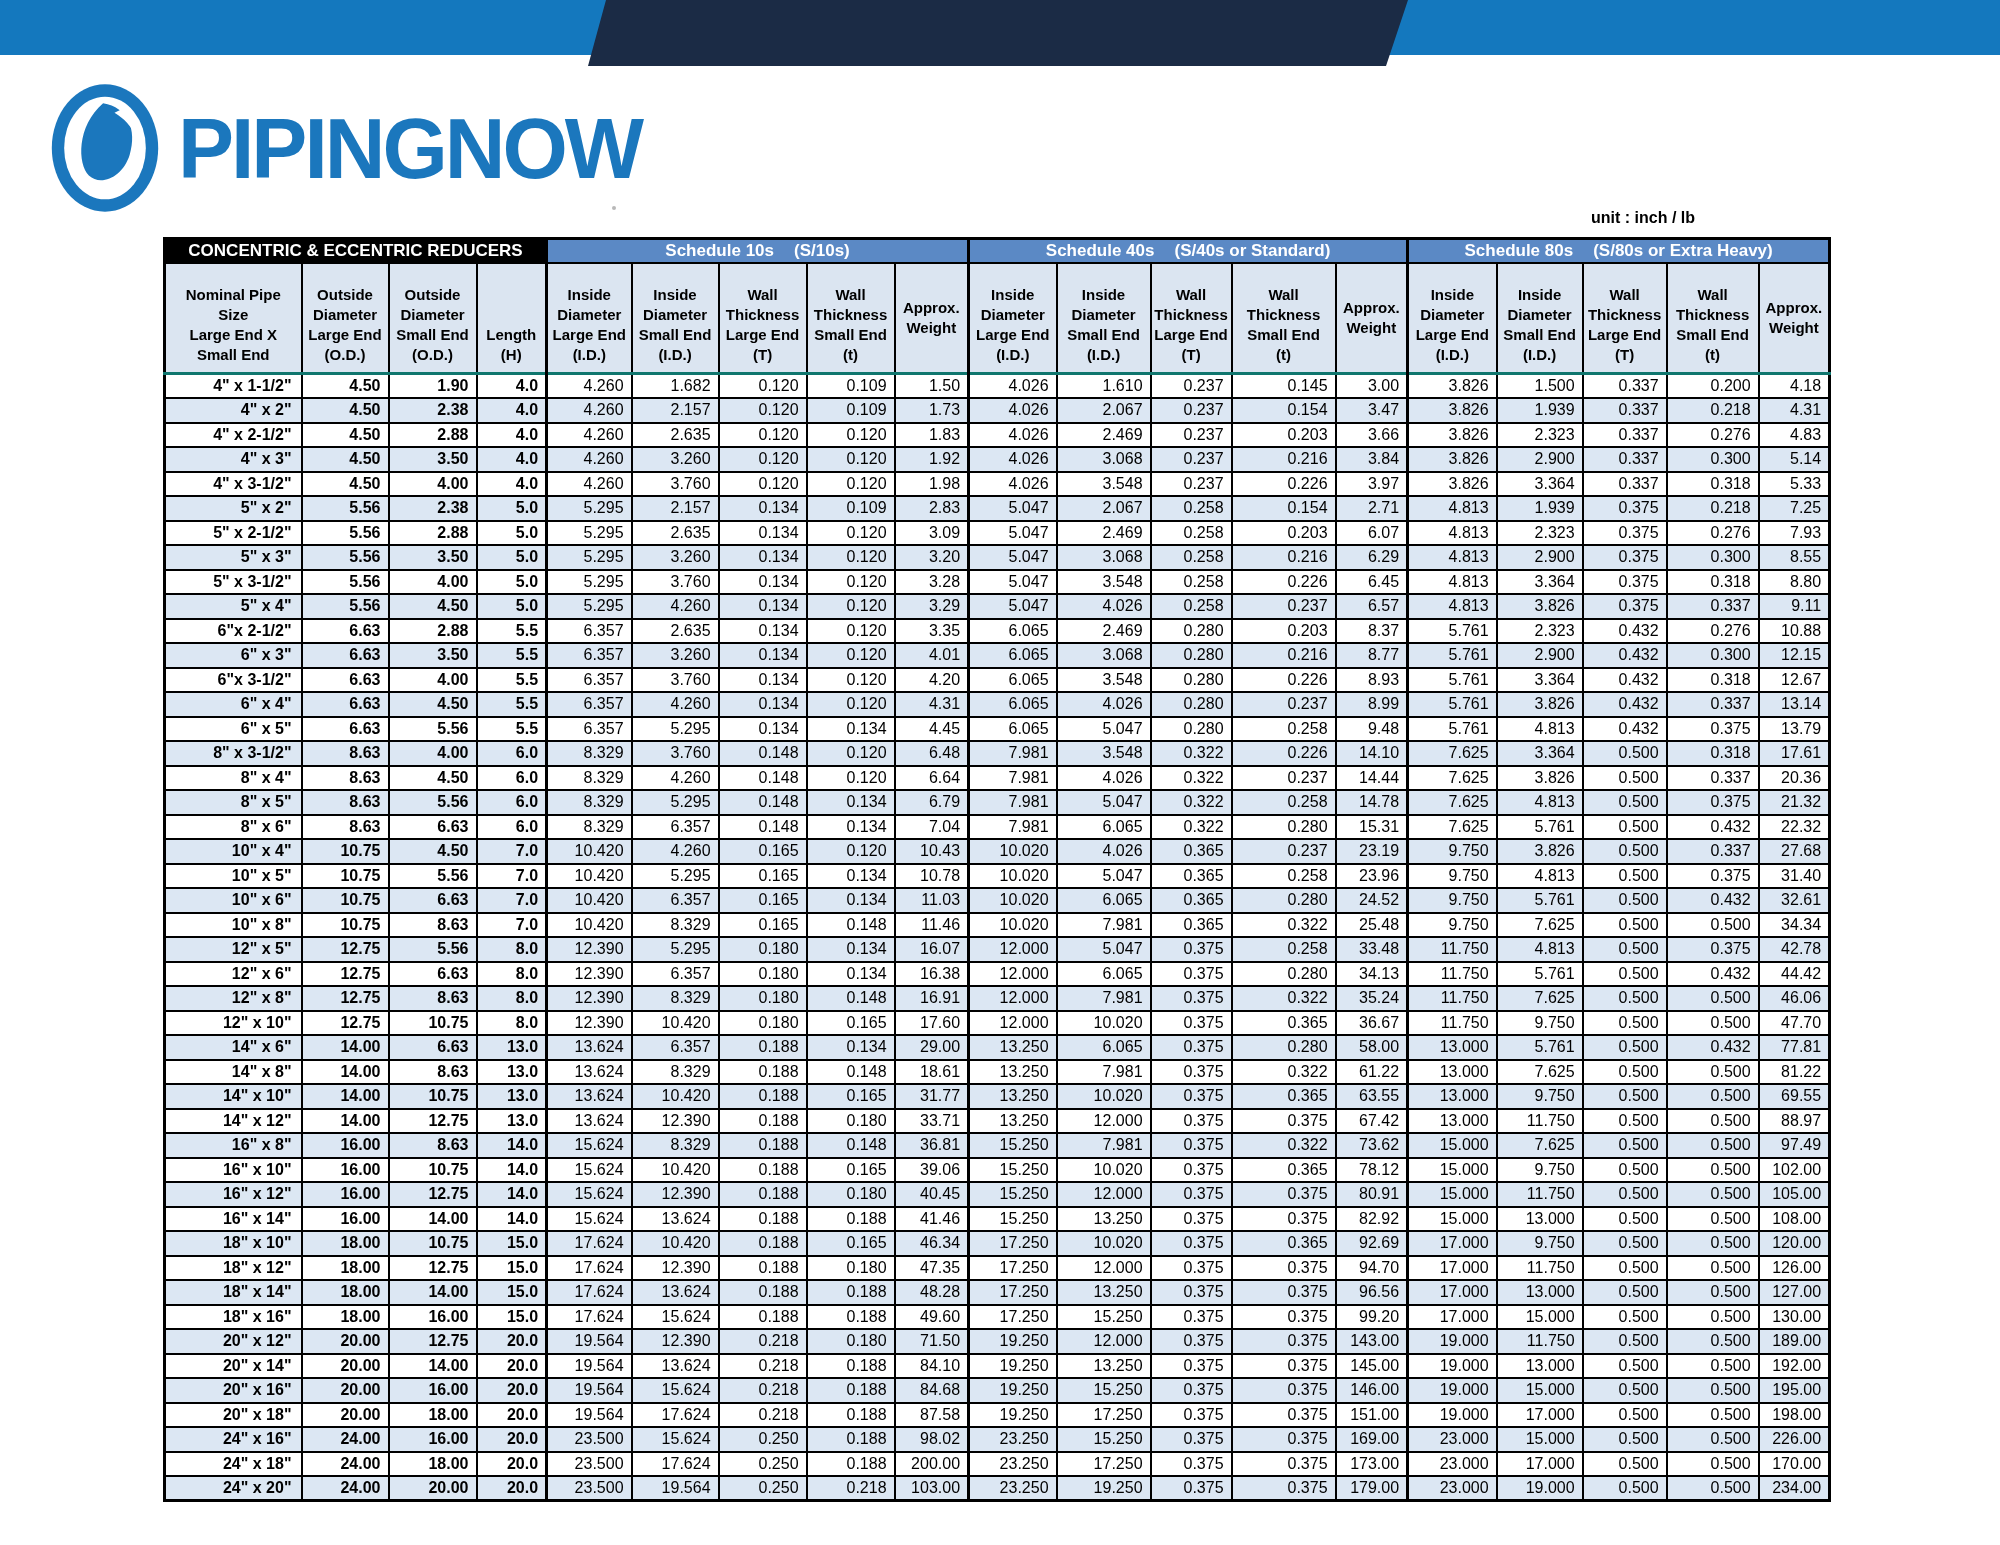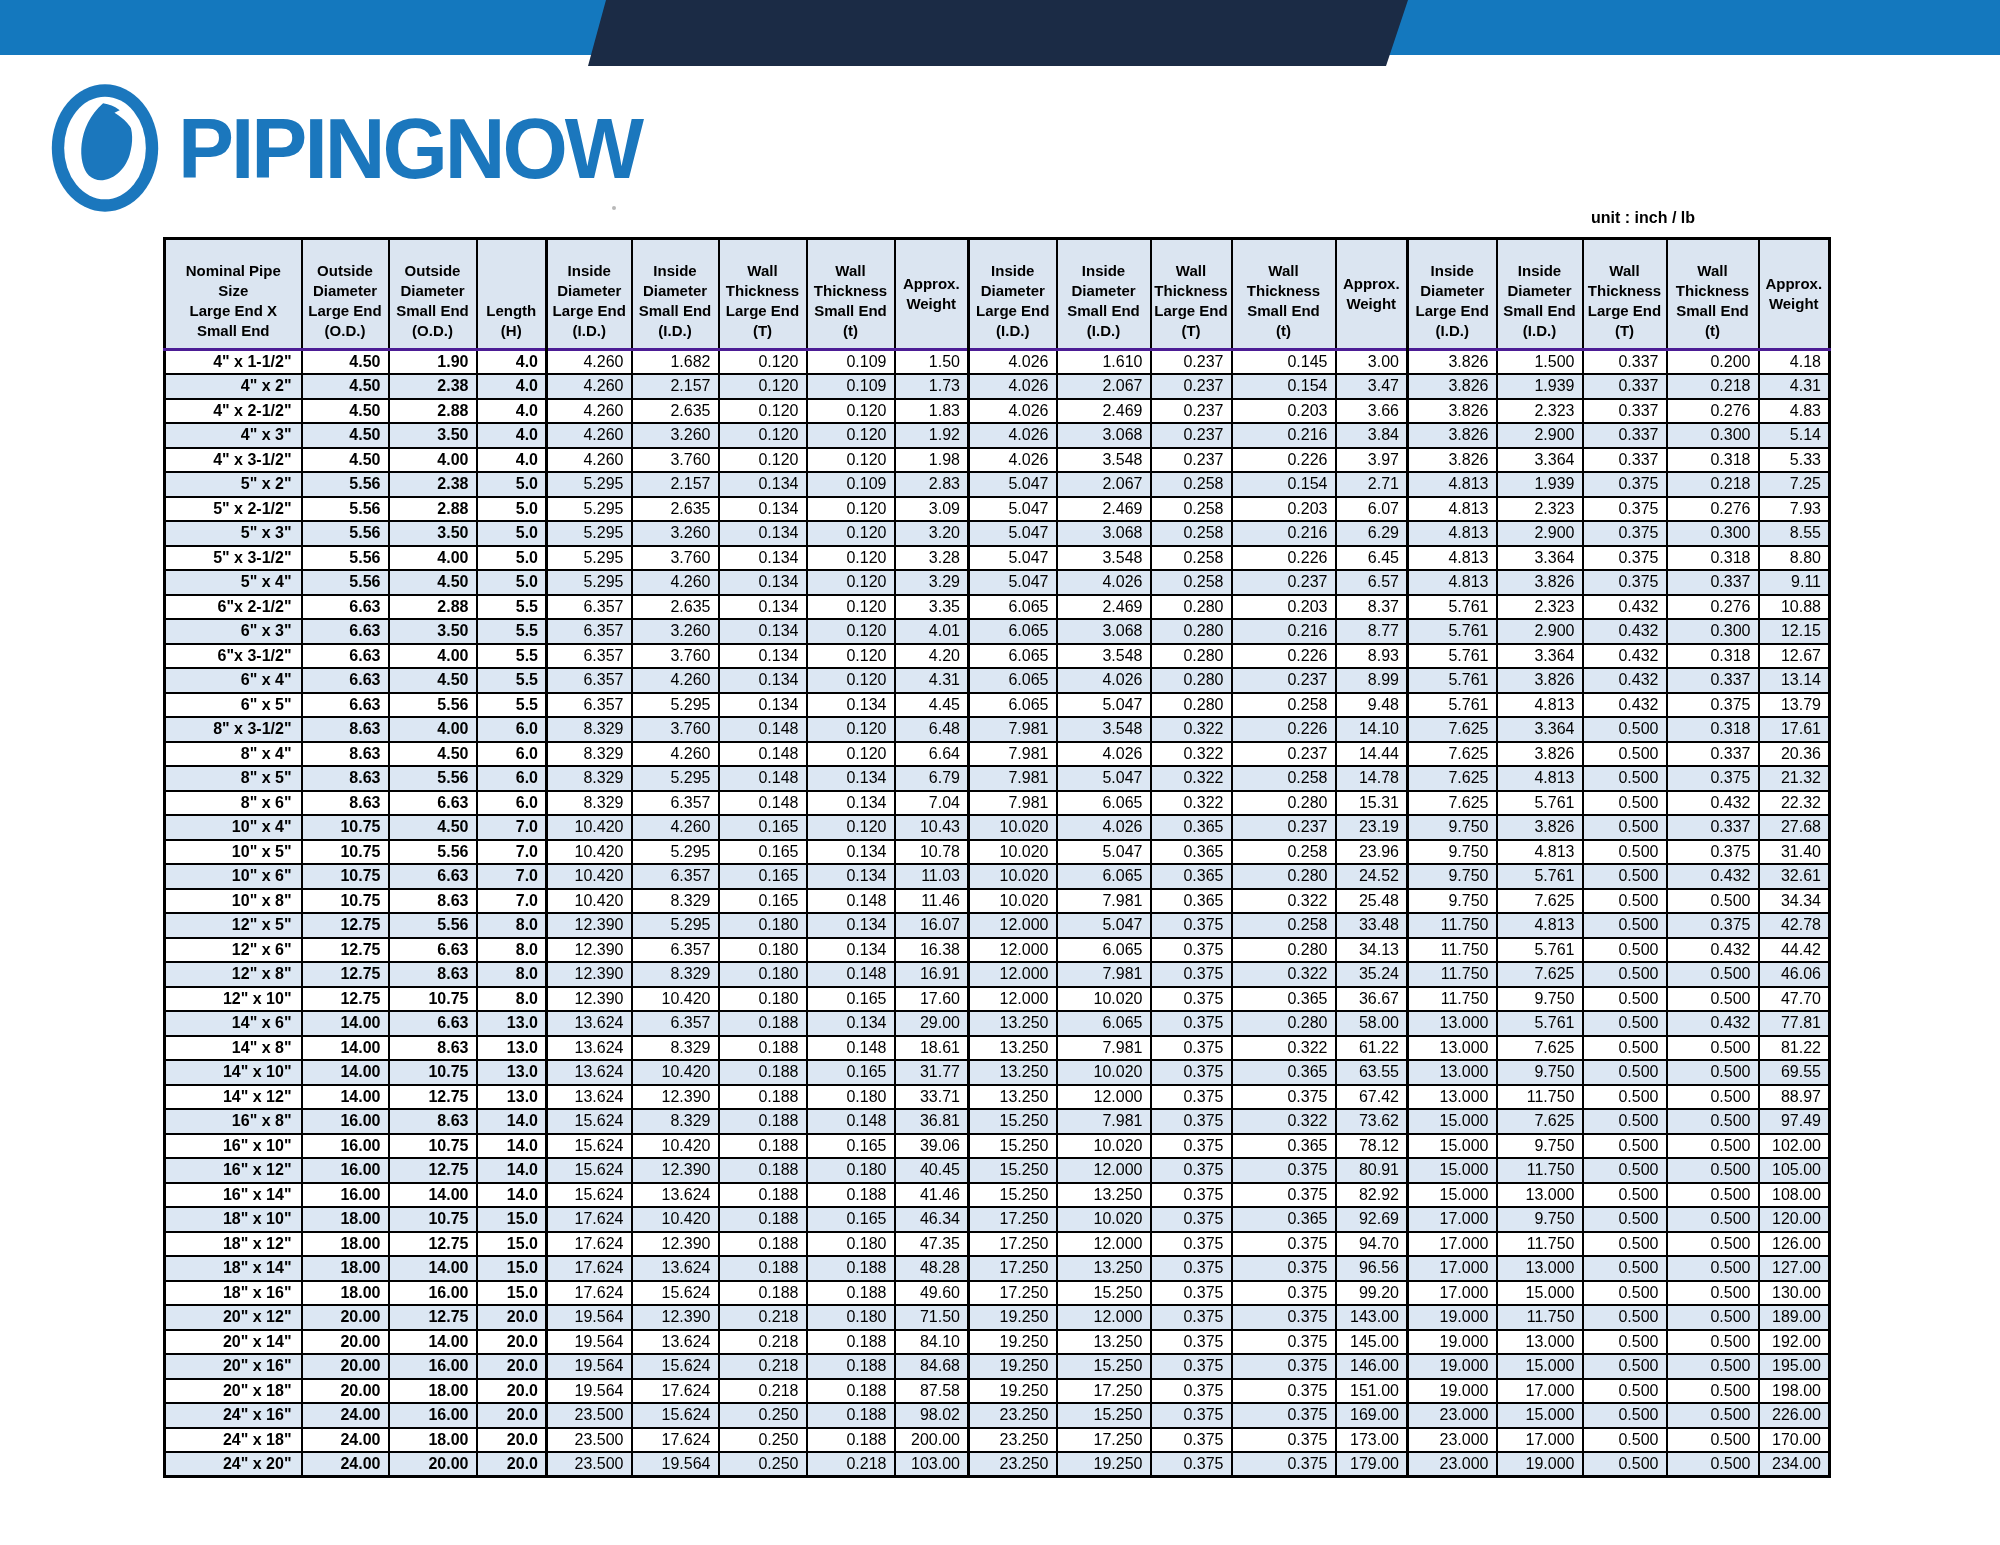--- a/index.html
+++ b/index.html
@@ -29,21 +29,21 @@
   table.spec th,table.spec td{border:2px solid #000;overflow:hidden;white-space:nowrap;}
   table.spec .sec{border-left:3px solid #000;}
   tr.schedule th{height:22px;font-size:17px;font-weight:bold;color:#fff;text-align:center;padding:0;}
   th.corner{background:#000;}
   th.section{background:var(--section-blue,#5b89c5);}
   th.section .sub{margin-left:20px;}
   tr.heads th{height:101px;background:var(--head-bg,#dbe5f1);color:#000;
     font-size:15px;font-weight:bold;line-height:20px;text-align:center;
     vertical-align:bottom;padding:0 1px 7px 1px;}
   tr.heads th.mid{vertical-align:middle;padding-bottom:0;}
-  tr.heads{border-bottom:3px solid #4c1d95;}
+  tr.heads{border-bottom:3px solid #0f766e;}
   tbody td{height:20.5px;font-size:16px;text-align:right;padding:0 7px 0 0;color:#000;}
   tbody td.b{font-weight:bold;}
   tbody td.lab{padding-right:9px;}
   tbody tr:nth-child(even){background:var(--row-alt,#dce7f3);}
 </style>
 </head>
 <body style="--banner-blue: #1478be; --banner-navy: #1b2b45; --brand-blue: #1b77bd; --section-blue: #5b89c5; --head-bg: #dbe5f1; --row-alt: #dce7f3;">
 
 <div class="banner-blue"></div>
 <div class="banner-navy"></div>
@@ -77,20 +77,26 @@
       <col style="width: 81px;">
       <col style="width: 104px;">
       <col style="width: 72px;">
       <col style="width: 89px;">
       <col style="width: 86px;">
       <col style="width: 84px;">
       <col style="width: 92px;">
       <col style="width: 71px;">
     </colgroup>
   <thead>
+    <tr class="schedule">
+        <th class="corner" colspan="4">CONCENTRIC &amp; ECCENTRIC REDUCERS</th>
+        <th class="section sec" colspan="5"><span>Schedule 10s</span><span class="sub">(S/10s)</span></th>
+        <th class="section sec" colspan="5"><span>Schedule 40s</span><span class="sub">(S/40s or Standard)</span></th>
+        <th class="section sec" colspan="5"><span>Schedule 80s</span><span class="sub">(S/80s or Extra Heavy)</span></th>
+      </tr>
     <tr class="heads">
         <th>
           <div>Nominal Pipe</div>
           <div>Size</div>
           <div>Large End X</div>
           <div>Small End</div>
         </th>
         <th>
           <div>Outside</div>
           <div>Diameter</div>

